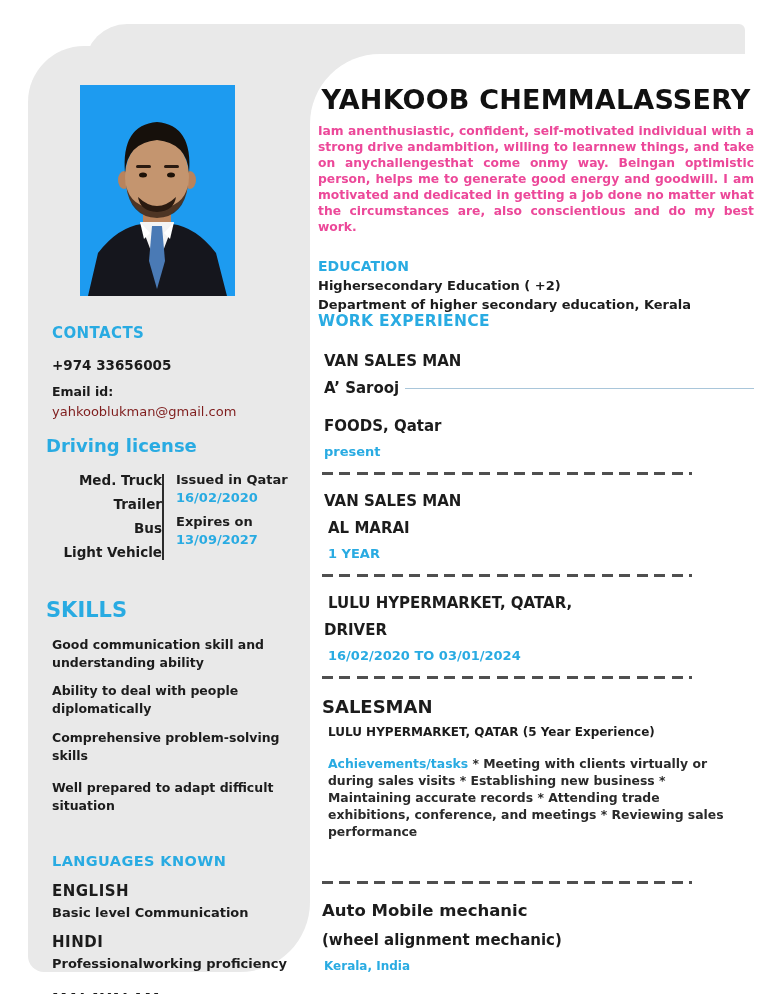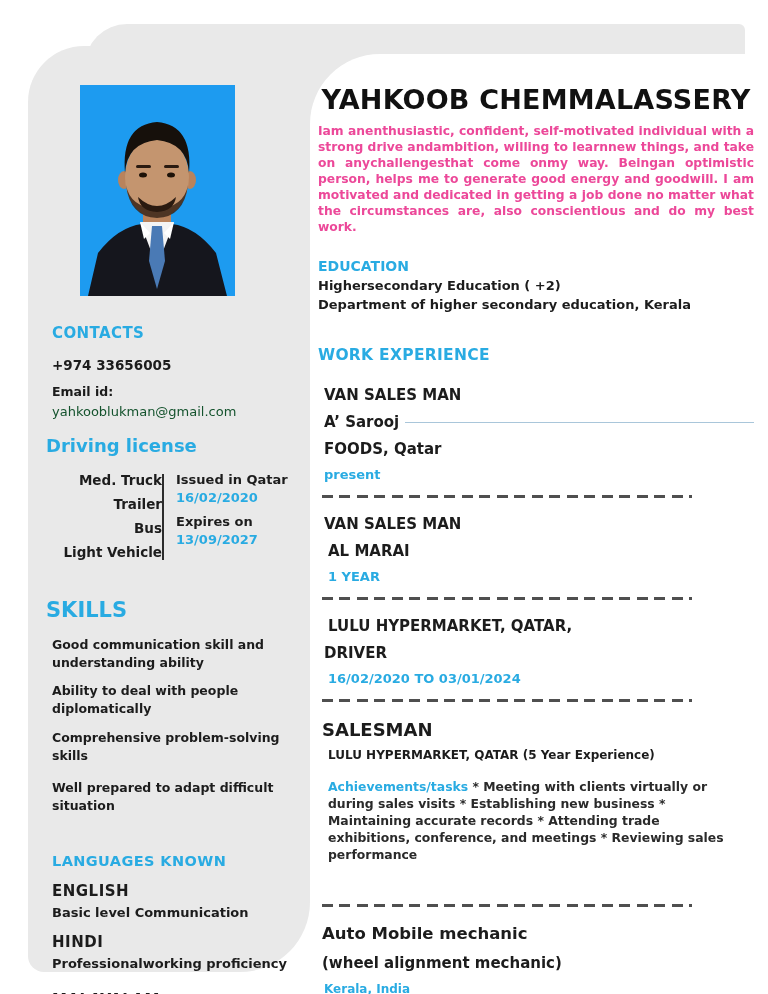--- a/index.html
+++ b/index.html
@@ -11,21 +11,21 @@
   .band-fill{position:absolute;left:85px;top:60px;width:660px;height:64px;background:#e9e9e9;}
   .sidebar-bg{position:absolute;left:28px;top:46px;width:282px;height:926px;background:#e9e9e9;
         border-radius:56px 0 70px 16px;}
   .content-bg{position:absolute;left:310px;top:54px;width:458px;height:120px;background:#ffffff;
         border-top-left-radius:70px;}
   
   .photo{position:absolute;left:80px;top:85px;width:155px;height:211px;}
   .photo svg{display:block;}
   
   .cy{color:#29abe2;}
-  .orange{color:#14532d;}
+  .orange{color:#7f1d1d;}
   h1,h2,h3,p{margin:0;}
   
   .side{position:absolute;left:52px;top:324px;width:240px;}
   .side-h{color:#29abe2;font-weight:bold;font-size:15px;letter-spacing:.4px;}
   .phone{font-weight:bold;font-size:13.5px;margin-top:15px;}
   .email-label{font-weight:bold;font-size:12.5px;margin-top:11px;}
   .email{font-size:13px;margin-top:5px;}
   .dl-h{color:#29abe2;font-weight:bold;font-size:18px;margin-top:16px;margin-left:-6px;}
   .lic{display:grid;grid-template-columns:106px 14px 1fr;margin-top:16px;margin-left:4px;}
   .lic-left div{font-weight:bold;font-size:13.5px;margin-bottom:8px;text-align:right;}
@@ -39,25 +39,25 @@
   .lang-h{color:#29abe2;font-weight:bold;font-size:14.5px;letter-spacing:.4px;margin-top:38px;}
   .lang-name{font-weight:bold;font-size:15px;margin-top:13px;letter-spacing:.5px;}
   .lang-level{font-weight:bold;font-size:13px;margin-top:5px;}
   .lang-name.spaced{margin-top:20px;}
   
   .main{position:absolute;left:318px;top:84px;width:436px;}
   .name{font-size:27px;font-weight:bold;letter-spacing:.2px;color:#111;text-align:center;}
   .summary{font-weight:bold;font-size:12.3px;line-height:1.3;text-align:justify;margin-top:9px;color:#ec4899;}
   .edu-h{color:#29abe2;font-weight:bold;font-size:14px;margin-top:22px;}
   .edu-line{font-weight:bold;font-size:13px;margin-top:4px;}
-  .we-h{color:#29abe2;font-weight:bold;font-size:15.5px;letter-spacing:.3px;margin-top:34px;}
+  .we-h{color:#29abe2;font-weight:bold;font-size:15.5px;letter-spacing:.3px;}
   .jobs{margin-top:22px;padding-left:6px;}
   .job-line{font-weight:bold;font-size:15px;margin-bottom:9px;}
   .meta{color:#29abe2;font-weight:bold;font-size:13px;margin-bottom:4px;}
-  .rule-row{display:flex;align-items:center;margin-bottom:9px;}
+  .rule-row{display:flex;align-items:center;margin-bottom:20px;}
   .rule-row .t{font-weight:bold;font-size:15px;white-space:nowrap;}
   .rule-row .rule{flex:1;height:1px;background:#a9c6da;margin-left:6px;position:relative;top:1px;}
   .dash{height:3px;width:370px;margin:13px 0 17px -2px;
         background:repeating-linear-gradient(90deg,#4f4f4f 0 11px,transparent 11px 17.5px);}
   .sm-title{font-weight:bold;font-size:18px;margin-bottom:8px;margin-left:-2px;}
   .sm-sub{font-weight:bold;font-size:12px;margin-bottom:16px;margin-left:4px;}
   .ach{font-weight:bold;font-size:12.4px;line-height:1.38;width:400px;margin-left:4px;color:#2a2a2a;}
   .ach .lbl{color:#29abe2;}
   .gap-lg{height:28px;}
   .amm-title{font-weight:bold;font-size:16.5px;margin-bottom:11px;margin-left:-2px;}

